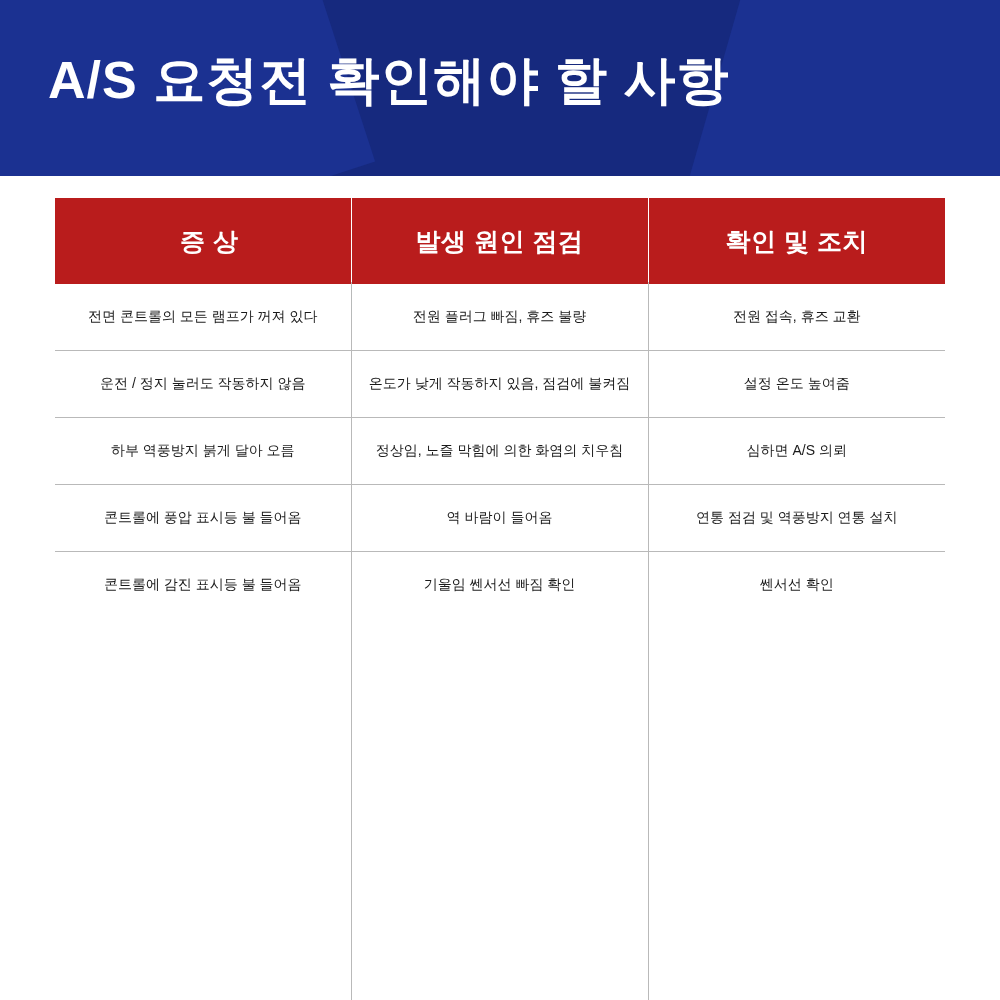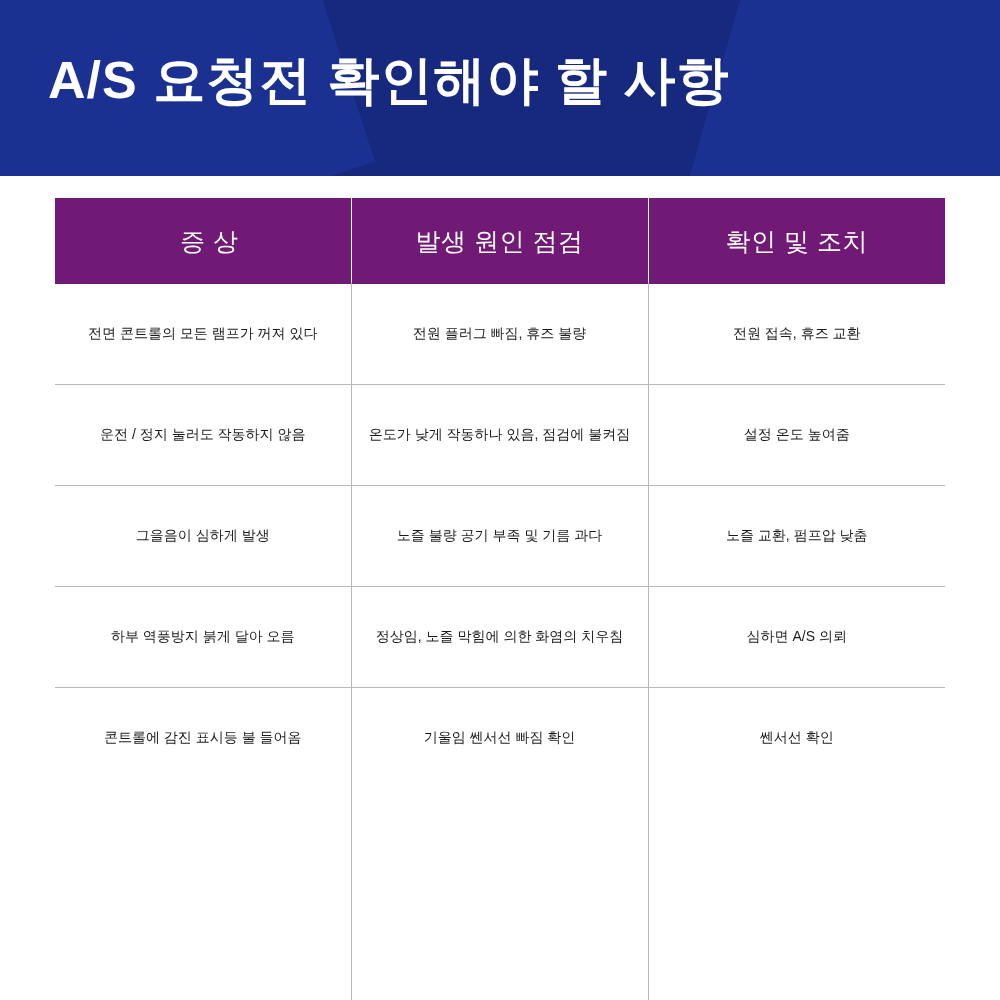--- a/index.html
+++ b/index.html
@@ -70,24 +70,24 @@
   table.as-table {
     width: 890px;
     border-collapse: collapse;
     table-layout: fixed;
   }
   table.as-table col.c1 { width: 296px; }
   table.as-table col.c2 { width: 297px; }
   table.as-table col.c3 { width: 297px; }
 
   table.as-table thead th {
-    background: #701a75;
+    background: #b91c1c;
     color: #ffffff;
     font-size: 25px;
-    font-weight: normal;
+    font-weight: bold;
     height: 84px;
     vertical-align: middle;
     text-align: center;
     border-right: 1px solid #ffffff;
     letter-spacing: 0.5px;
   }
   table.as-table thead th:last-child {
     border-right: none;
     margin-left: 12px;
   }
@@ -97,21 +97,21 @@
   }
 
   table.as-table tbody td {
     height: 66px;
     font-size: 14px;
     color: #1a1a1a;
     text-align: center;
     vertical-align: middle;
     border-bottom: 1px solid #b9b9b9;
     border-right: 1px solid #b9b9b9;
-    padding: 17px 8px;
+    padding: 0 8px;
     line-height: 1.4;
   }
   table.as-table tbody td:last-child {
     border-right: none;
   }
   table.as-table tbody tr:last-child td {
     border-bottom: none;
   }
 
   
@@ -146,32 +146,32 @@
         </tr>
       </thead>
       <tbody>
         <tr>
           <td>전면 콘트롤의 모든 램프가 꺼져 있다</td>
           <td>전원 플러그 빠짐, 휴즈 불량</td>
           <td>전원 접속, 휴즈 교환</td>
         </tr>
         <tr>
           <td>운전 / 정지 눌러도 작동하지 않음</td>
-          <td>온도가 낮게 작동하나 있음, 점검에 불켜짐</td>
+          <td>온도가 낮게 작동하지 있음, 점검에 불켜짐</td>
           <td>설정 온도 높여줌</td>
-        </tr>
-        <tr>
-          <td>그을음이 심하게 발생</td>
-          <td>노즐 불량 공기 부족 및 기름 과다</td>
-          <td>노즐 교환, 펌프압 낮춤</td>
         </tr>
         <tr>
           <td>하부 역풍방지 붉게 달아 오름</td>
           <td>정상임,  노즐 막힘에 의한 화염의 치우침</td>
           <td>심하면 A/S 의뢰</td>
+        </tr>
+        <tr>
+          <td>콘트롤에 풍압 표시등 불 들어옴</td>
+          <td>역 바람이 들어옴</td>
+          <td>연통 점검 및 역풍방지 연통 설치</td>
         </tr>
         <tr>
           <td>콘트롤에 감진 표시등 불 들어옴</td>
           <td>기울임 쎈서선 빠짐 확인</td>
           <td>쎈서선 확인</td>
         </tr>
       </tbody>
     </table>
 
     <div class="vrule" style="left:296px; height:734px;"></div>

